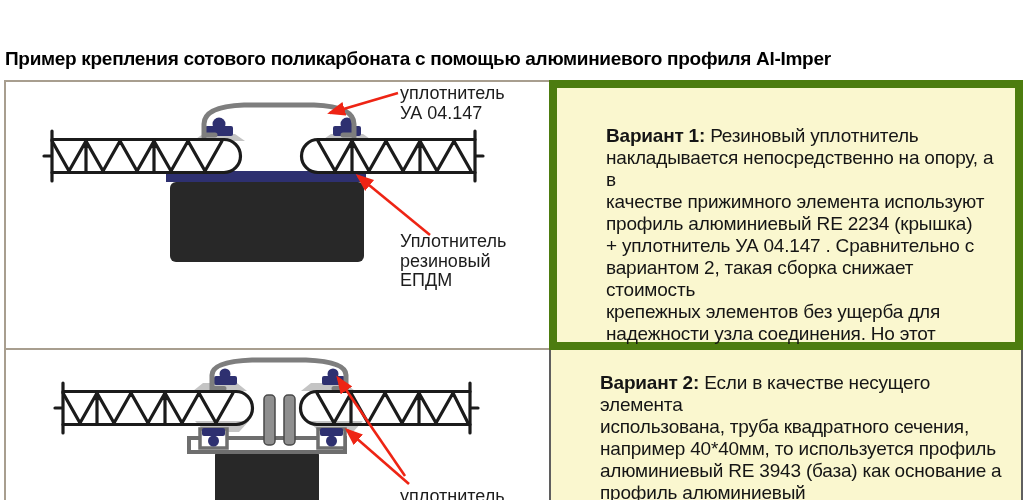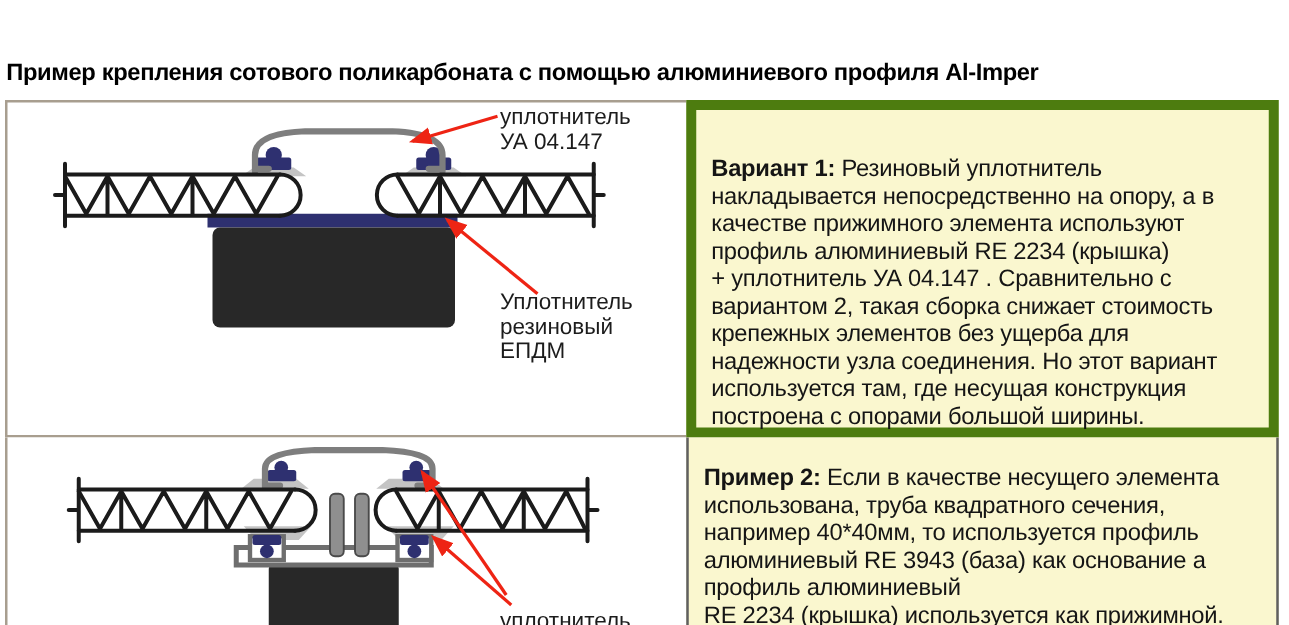--- a/index.html
+++ b/index.html
@@ -1,21 +1,21 @@
 <!DOCTYPE html>
 <html><head>
 <meta charset="utf-8">
 <style>
   html,body{margin:0;padding:0;background:#ffffff;}
   .page{position:relative;width:1031px;height:500px;background:#ffffff;overflow:hidden;
         font-family:"Liberation Sans",sans-serif;margin-top:44px;}
   .title{position:absolute;left:5px;top:4px;font-size:19px;font-weight:bold;color:#000;
          letter-spacing:-0.3px;white-space:nowrap;}
   .grid{position:absolute;left:4px;top:36px;width:1019px;height:457px;}
-  .cell{position:absolute;box-sizing:border-box;}
+  .cell{position:absolute;box-sizing:border-box;padding-left:37px;}
   .d1{left:0;top:0;width:545px;height:270px;background:#fff;border:2px solid #a89e8f;border-right:none;}
   .d2{left:0;top:270px;width:545px;height:187px;background:#fff;border:2px solid #a89e8f;border-right:none;border-top:none;}
   .t1{left:545px;top:0;width:474px;height:270px;background:#faf7cf;border:8px solid #4d7c0f;}
   .t2{left:545px;top:270px;width:474px;height:187px;background:#faf7cf;border:2px solid #5f5f5f;border-top:none;}
   .vt{padding:37px 8px 0 12px;font-size:19px;line-height:22px;color:#151515;
       letter-spacing:-0.2px;white-space:pre-line;}
   .t2 .vt{padding-top:22px;}
   .vt b{font-weight:bold;}
   .dwrap{position:absolute;left:0;top:0;width:100%;height:100%;}
   .dlabel{position:absolute;font-size:18px;line-height:19.5px;color:#1c1c1c;white-space:pre-line;}
@@ -158,21 +158,21 @@
 профиль алюминиевый RE 2234 (крышка)
 + уплотнитель УА 04.147 . Сравнительно с
 вариантом 2, такая сборка снижает стоимость
 крепежных элементов без ущерба для
 надежности узла соединения. Но этот вариант
 используется там, где несущая конструкция
 построена с опорами большой ширины.</span></div>
     </div>
 
     <div class="cell t2">
-      <div class="vt"><b>Пример 2:</b> <span>Если в качестве несущего элемента
+      <div class="vt"><b>Вариант 2:</b> <span>Если в качестве несущего элемента
 использована, труба квадратного сечения,
 например 40*40мм, то используется профиль
 алюминиевый RE 3943 (база) как основание а
 профиль алюминиевый
 RE 2234 (крышка) используется как прижимной.</span></div>
     </div>
 
   </div>
 
   <div class="caption">Вариант 1 П</div>

